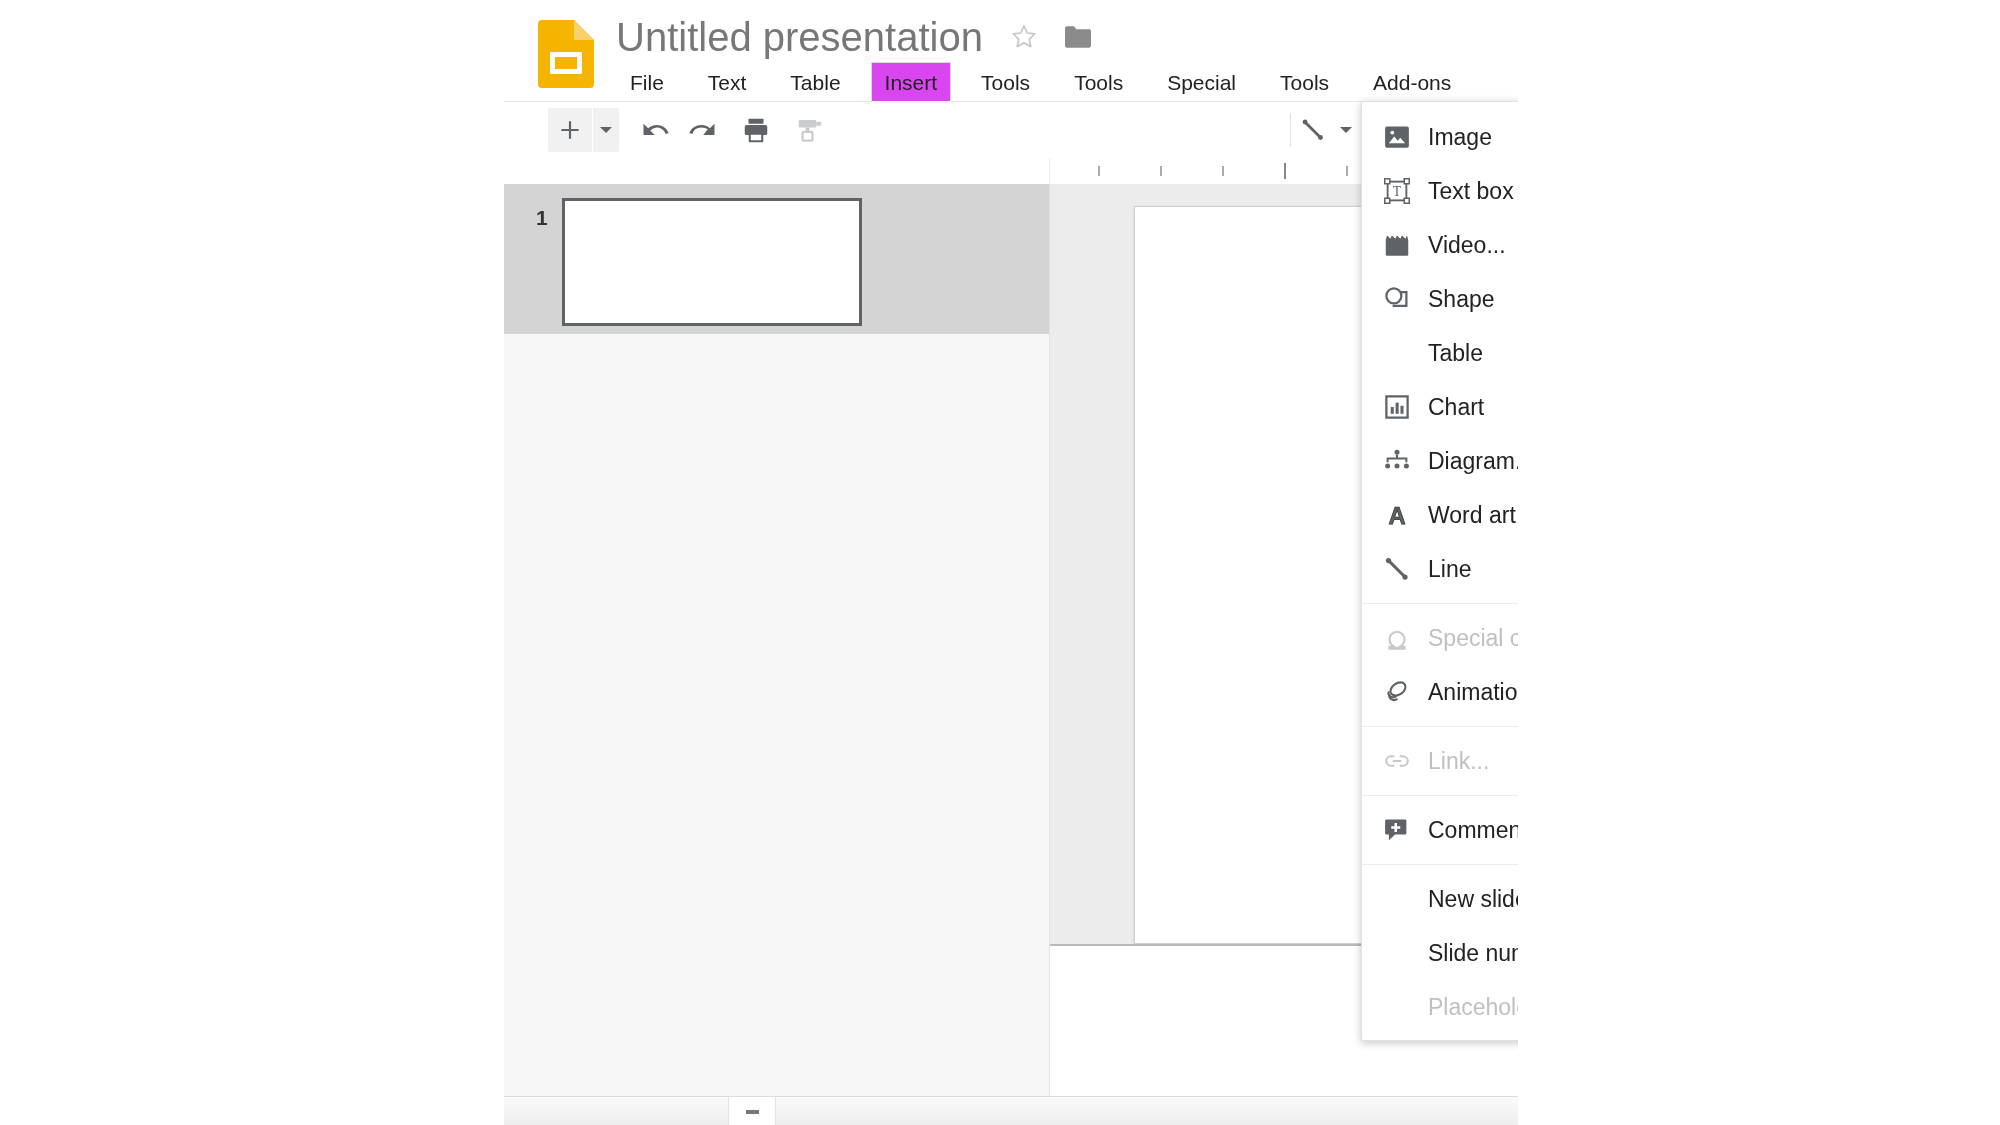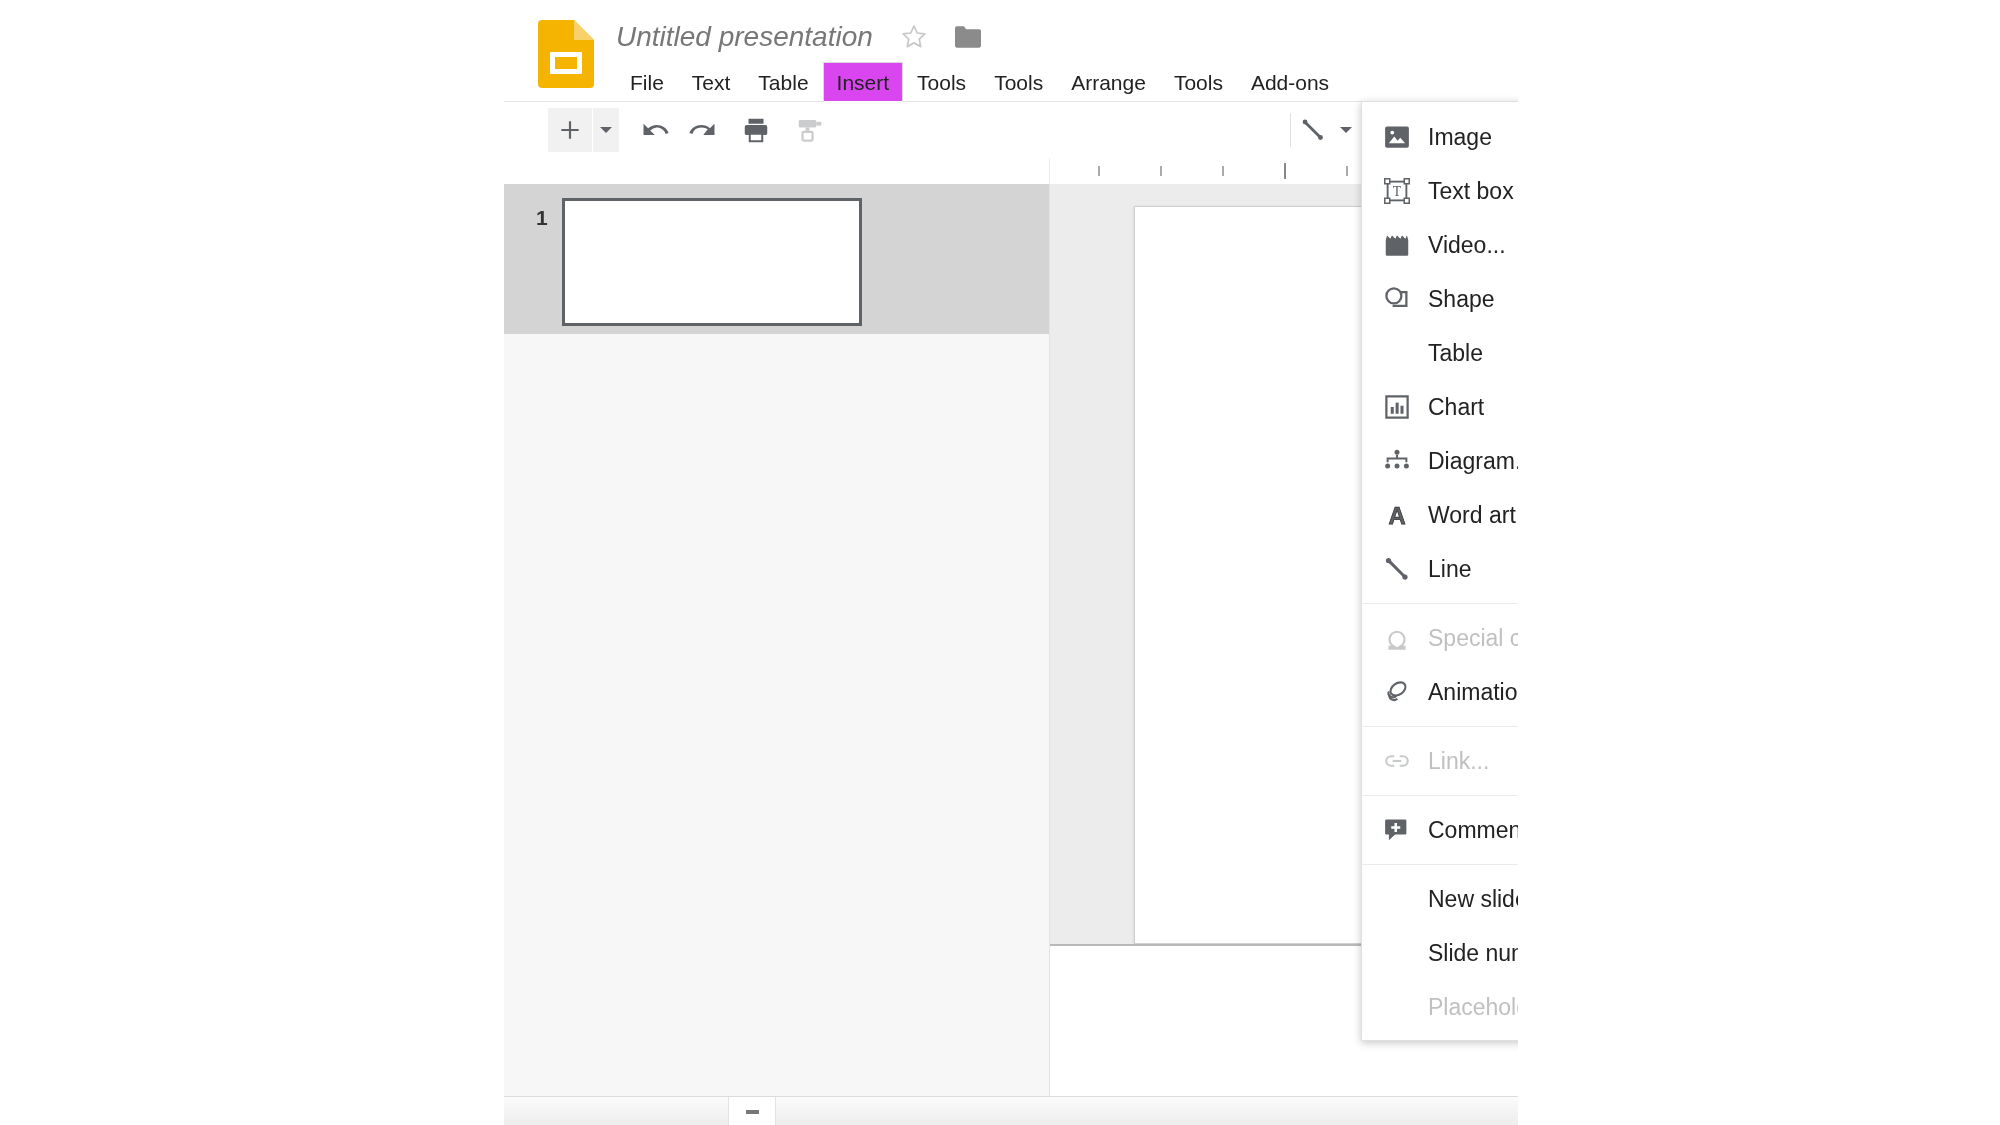--- a/index.html
+++ b/index.html
@@ -62,22 +62,21 @@
     position: absolute;
     left: 112px;
     top: 14px;
     height: 46px;
     display: flex;
     align-items: center;
   }
 
   #doc-title {
     font-family: "Liberation Sans", sans-serif;
-    font-size: 28px;
-    font-style: italic;
+    font-size: 40px;
     color: #777777;
     letter-spacing: 0px;
     white-space: nowrap;
   }
 
   #star-icon {
     margin-left: 26px;
     width: 30px;
     height: 30px;
     display: inline-block;
@@ -94,20 +93,21 @@
 
   
   #menubar {
     position: absolute;
     left: 112px;
     top: 62px;
     height: 40px;
     display: flex;
     align-items: stretch;
     font-size: 21px;
+    gap: 16px;
   }
   .menu-btn {
     display: flex;
     align-items: center;
     padding: 0 13px;
     color: #222222;
     white-space: nowrap;
     cursor: pointer;
     font-size: 21px;
     line-height: 1;
@@ -405,21 +405,21 @@
         </span>
       </div>
 
       <div id="menubar">
         <div class="menu-btn">File</div>
         <div class="menu-btn">Text</div>
         <div class="menu-btn">Table</div>
         <div class="menu-btn active">Insert</div>
         <div class="menu-btn">Tools</div>
         <div class="menu-btn">Tools</div>
-        <div class="menu-btn">Arrange</div>
+        <div class="menu-btn">Special</div>
         <div class="menu-btn">Tools</div>
         <div class="menu-btn">Add-ons</div>
       </div>
     </div>
 
     <div id="menubar-rule"></div>
 
     <div id="toolbar">
 
       <div class="tb-new">

